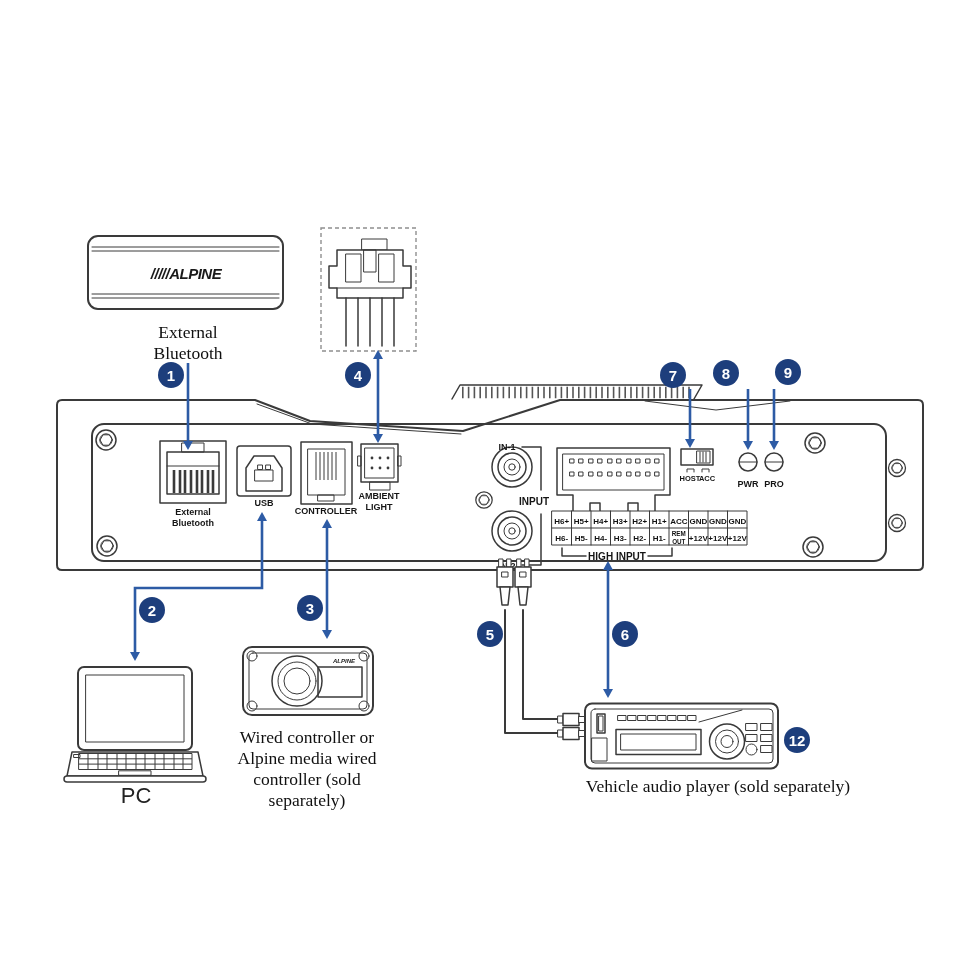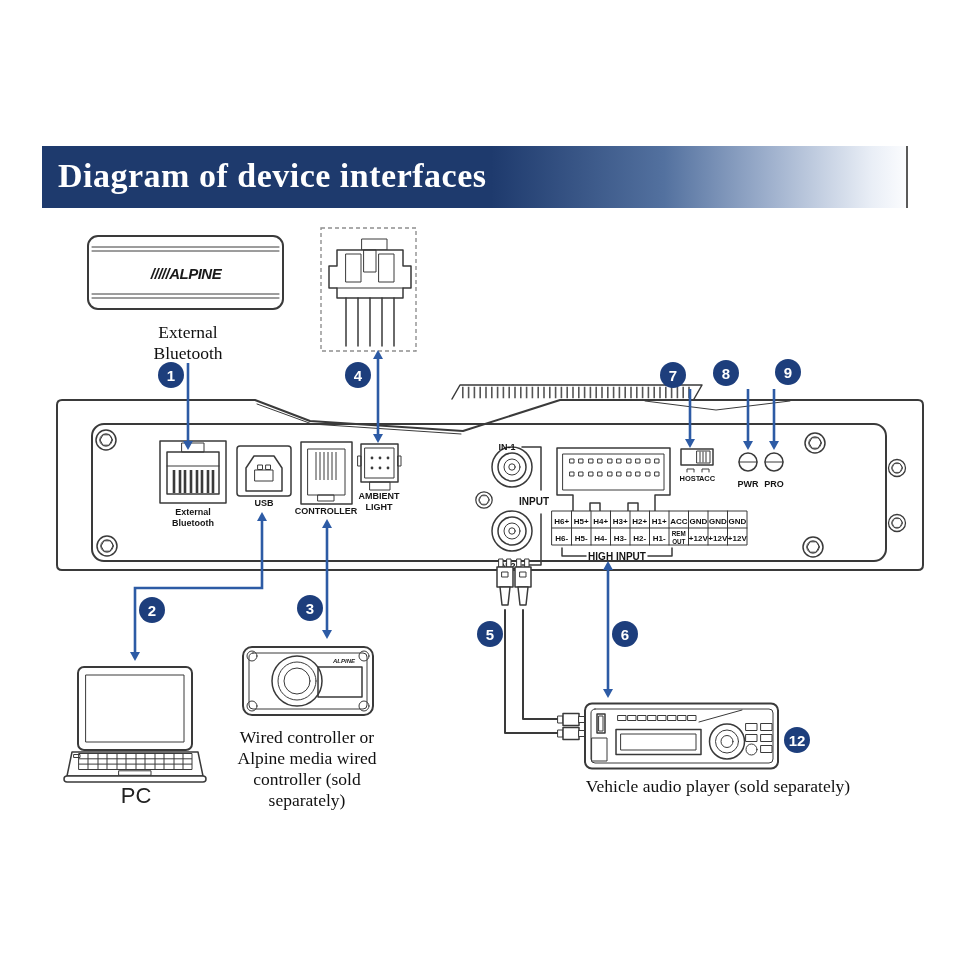--- a/index.html
+++ b/index.html
@@ -30,23 +30,20 @@
   .logo{font:italic bold 15px "Liberation Sans",sans-serif;fill:#1a1a1a;text-anchor:middle;letter-spacing:-0.5px;}
   .logo-sm{font:italic bold 6px "Liberation Sans",sans-serif;fill:#1a1a1a;text-anchor:middle;}
   .dash{fill:none;stroke:#8f8f8f;stroke-width:1.4;stroke-dasharray:4 3;}
   .fins{stroke:#555;stroke-width:11.5;stroke-dasharray:1.6 4.2;fill:none;}
 </style>
 </head>
 <body>
 
 <div class="page">
 
-  <div class="banner">
-    <span class="ttl">Diagram of device interfaces</span>
-  </div>
 
   <svg class="stage" width="977" height="977" viewBox="0 0 977 977">
 
     <g>
       <rect class="ln ln2 wfill" x="88" y="236" width="195" height="73" rx="10"></rect>
       <path class="ln thin" d="M92,247H279 M92,251H279 M92,294H279 M92,298H279"></path>
       <text class="logo" x="186" y="279">/////ALPINE</text>
     </g>
     <text class="cap" x="188" y="338">External</text>
     <text class="cap" x="188" y="359">Bluetooth</text>

